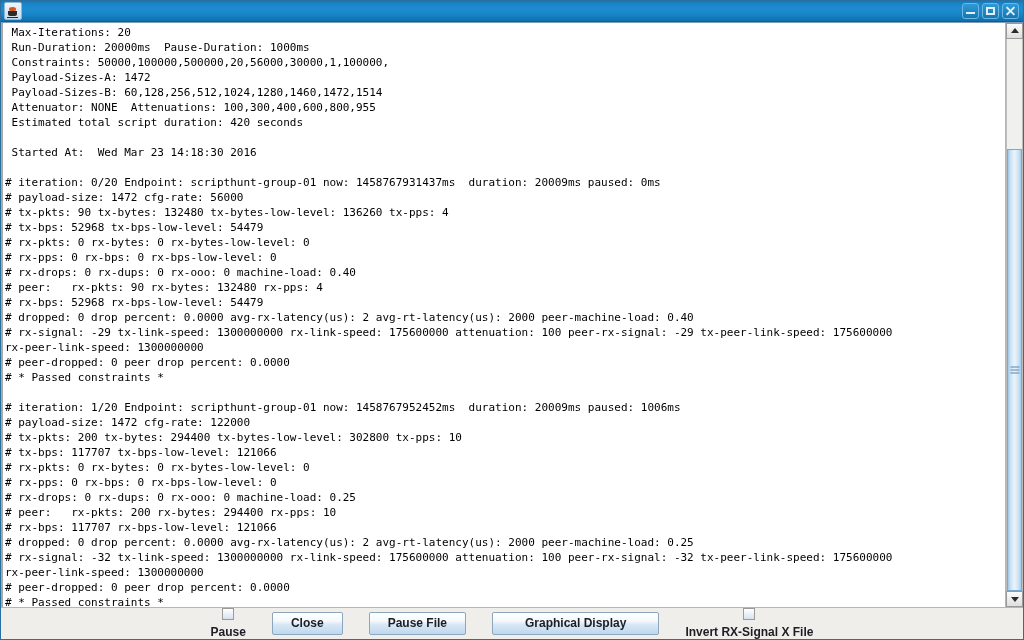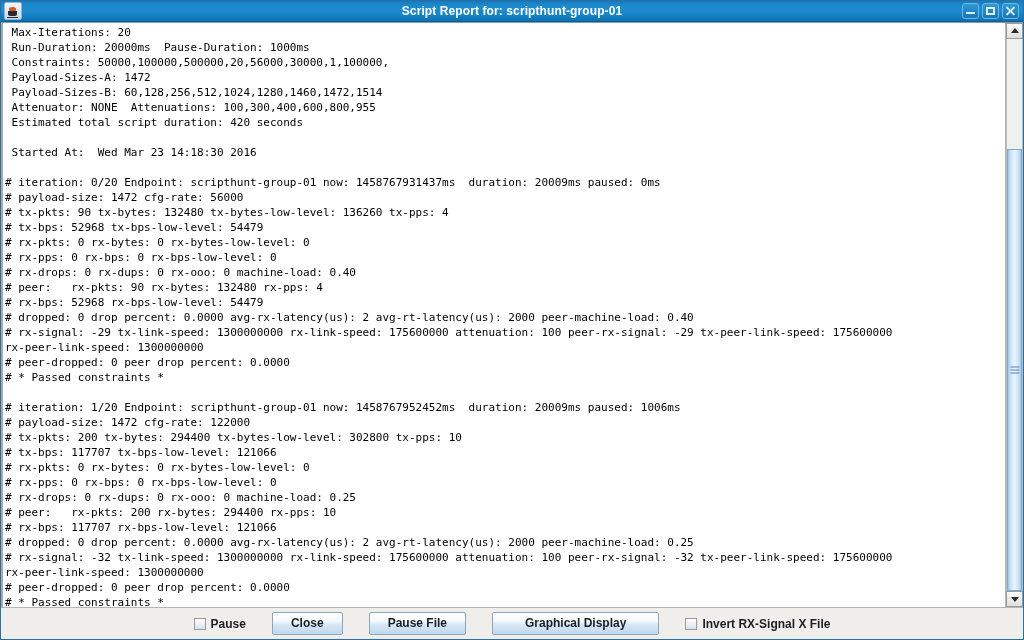--- a/index.html
+++ b/index.html
@@ -209,20 +209,21 @@
     padding: 0 12px;
     box-sizing: border-box;
   }
   .checkbox-item {
     display: flex;
     align-items: center;
     gap: 5px;
     font-size: 12px;
     font-weight: bold;
     color: #1d1d24;
+    flex-direction: column;
   }
   .checkbox-box {
     width: 12px; height: 12px;
     box-sizing: border-box;
     border: 1px solid #9a9a9a;
     background: linear-gradient(to bottom, #ffffff, #d6e2ee);
     flex: 0 0 auto;
   }
   .btn {
     font-size: 12px;
@@ -243,21 +244,20 @@
 </head>
 <body>
 
 <div id="app">
 
   <div class="titlebar">
     <div class="title-icon">
       <div class="cup"></div>
         <div class="base"></div>
     </div>
-    <div class="titlebar-text">Script Report for: scripthunt-group-01</div>
     <div class="win-buttons">
       <div class="win-btn min">
           <i></i>
         </div>
       <div class="win-btn max">
           <i></i>
         </div>
       <div class="win-btn close">
           <i class="s1"></i>
           <i class="s2"></i>

